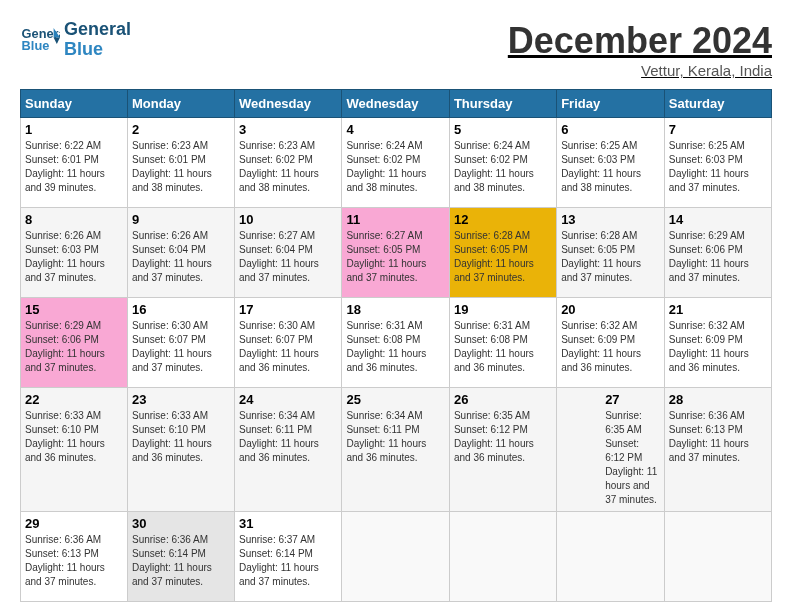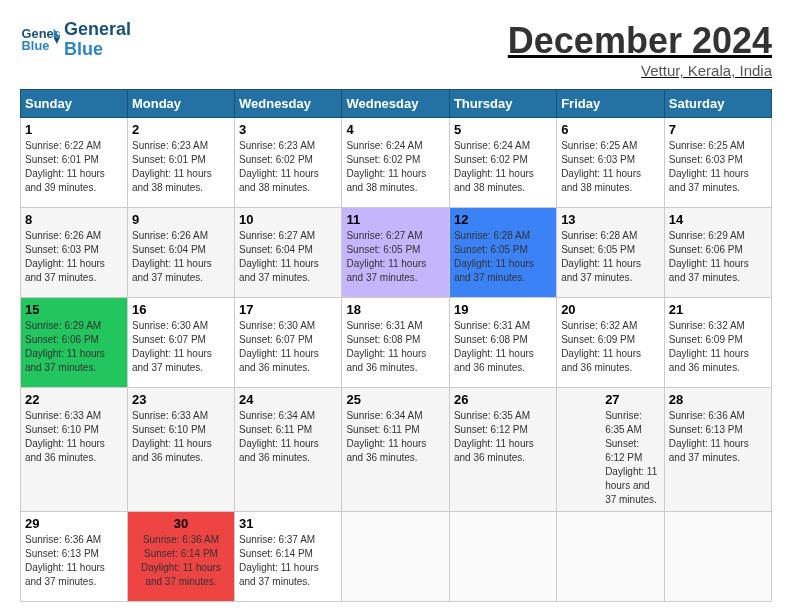--- a/index.html
+++ b/index.html
@@ -192,29 +192,29 @@
         </div>
       </td>
         <td style="background: rgb(245, 245, 245);">
         <span class="day-num">10</span>
         <div class="day-info">
           Sunrise: 6:27 AM<br>
           Sunset: 6:04 PM<br>
           Daylight: 11 hours and 37 minutes.
         </div>
       </td>
-        <td style="background: #c4b5fd;">
+        <td style="background: #f9a8d4;">
         <span class="day-num">11</span>
         <div class="day-info">
           Sunrise: 6:27 AM<br>
           Sunset: 6:05 PM<br>
           Daylight: 11 hours and 37 minutes.
         </div>
       </td>
-        <td style="background: #3b82f6;">
+        <td style="background: #eab308;">
         <span class="day-num">12</span>
         <div class="day-info">
           Sunrise: 6:28 AM<br>
           Sunset: 6:05 PM<br>
           Daylight: 11 hours and 37 minutes.
         </div>
       </td>
         <td style="background: rgb(245, 245, 245);">
         <span class="day-num">13</span>
         <div class="day-info">
@@ -226,21 +226,21 @@
         <td style="background: rgb(245, 245, 245); margin-top: 43px;">
         <span class="day-num">14</span>
         <div class="day-info">
           Sunrise: 6:29 AM<br>
           Sunset: 6:06 PM<br>
           Daylight: 11 hours and 37 minutes.
         </div>
       </td>
       </tr>
       <tr class="week-row">
-        <td style="background: #22c55e;">
+        <td style="background: #f9a8d4;">
         <span class="day-num">15</span>
         <div class="day-info">
           Sunrise: 6:29 AM<br>
           Sunset: 6:06 PM<br>
           Daylight: 11 hours and 37 minutes.
         </div>
       </td>
         <td style="background: rgb(255, 255, 255);">
         <span class="day-num">16</span>
         <div class="day-info">
@@ -350,21 +350,21 @@
       </tr>
       <tr class="week-row">
         <td style="background: rgb(255, 255, 255);">
         <span class="day-num">29</span>
         <div class="day-info">
           Sunrise: 6:36 AM<br>
           Sunset: 6:13 PM<br>
           Daylight: 11 hours and 37 minutes.
         </div>
       </td>
-        <td style="background: #ef4444; text-align: center;">
+        <td style="background: #e5e5e5;">
         <span class="day-num">30</span>
         <div class="day-info">
           Sunrise: 6:36 AM<br>
           Sunset: 6:14 PM<br>
           Daylight: 11 hours and 37 minutes.
         </div>
       </td>
         <td style="background: rgb(255, 255, 255);">
         <span class="day-num">31</span>
         <div class="day-info">

